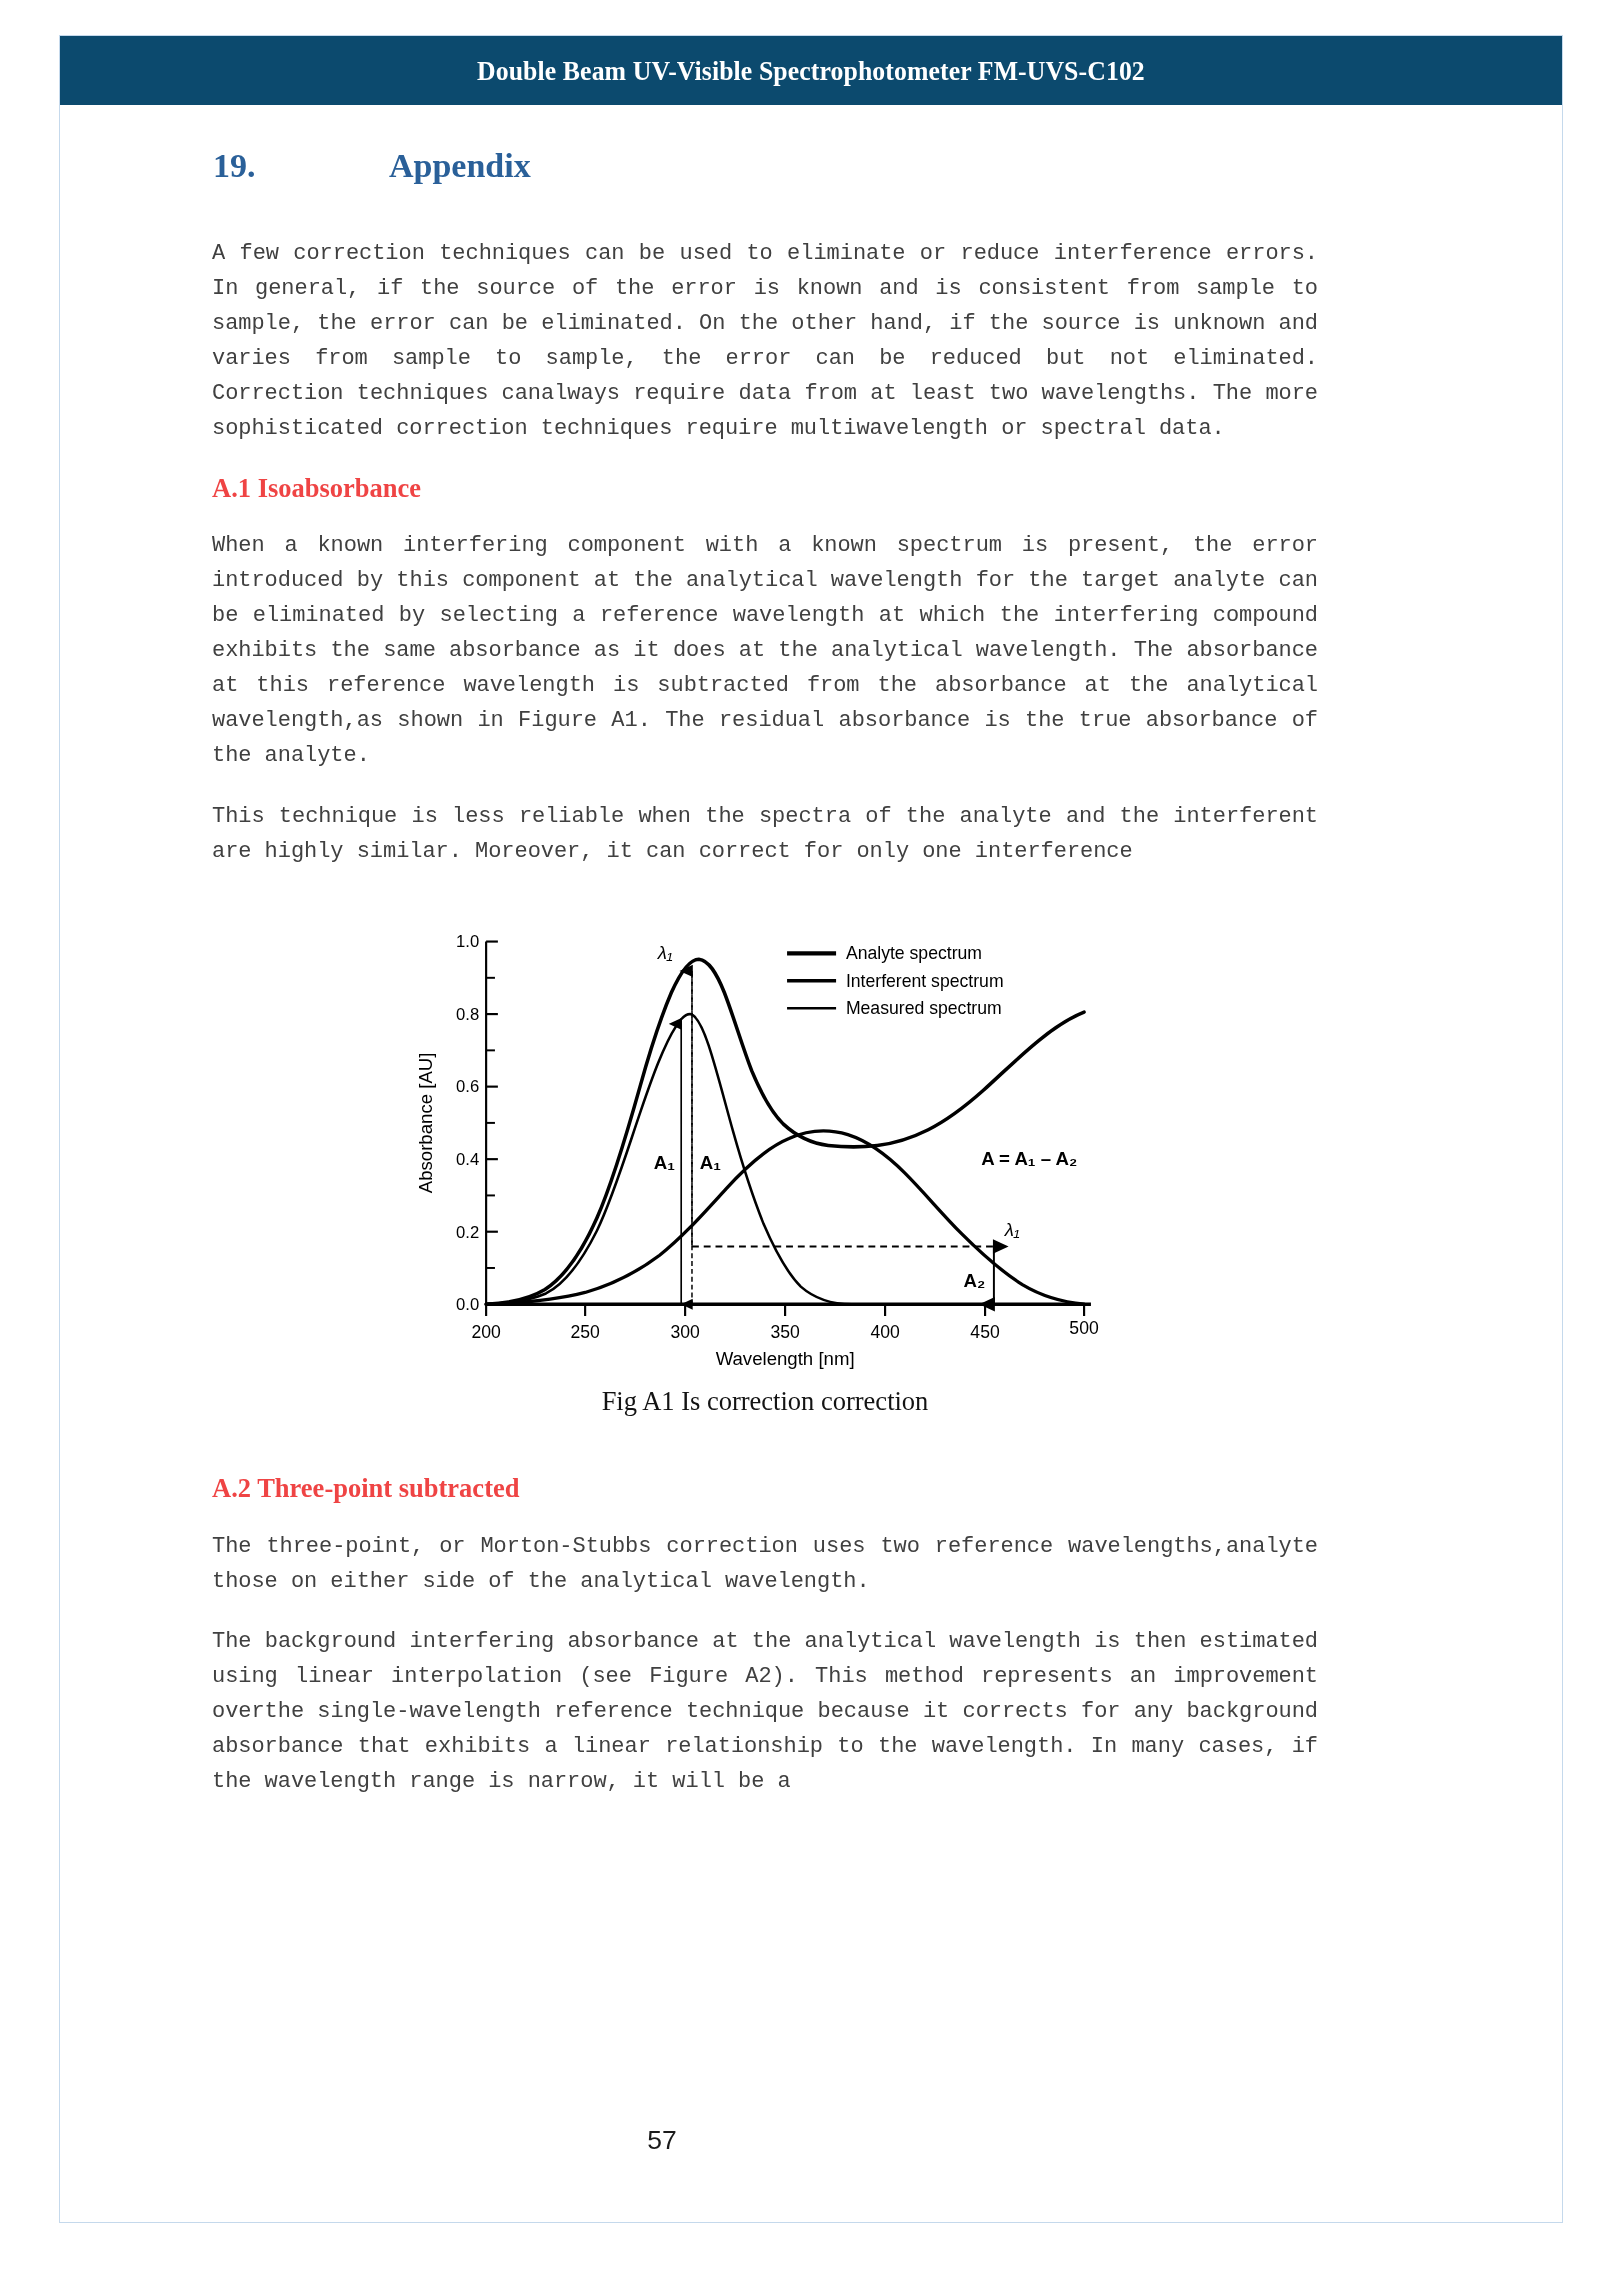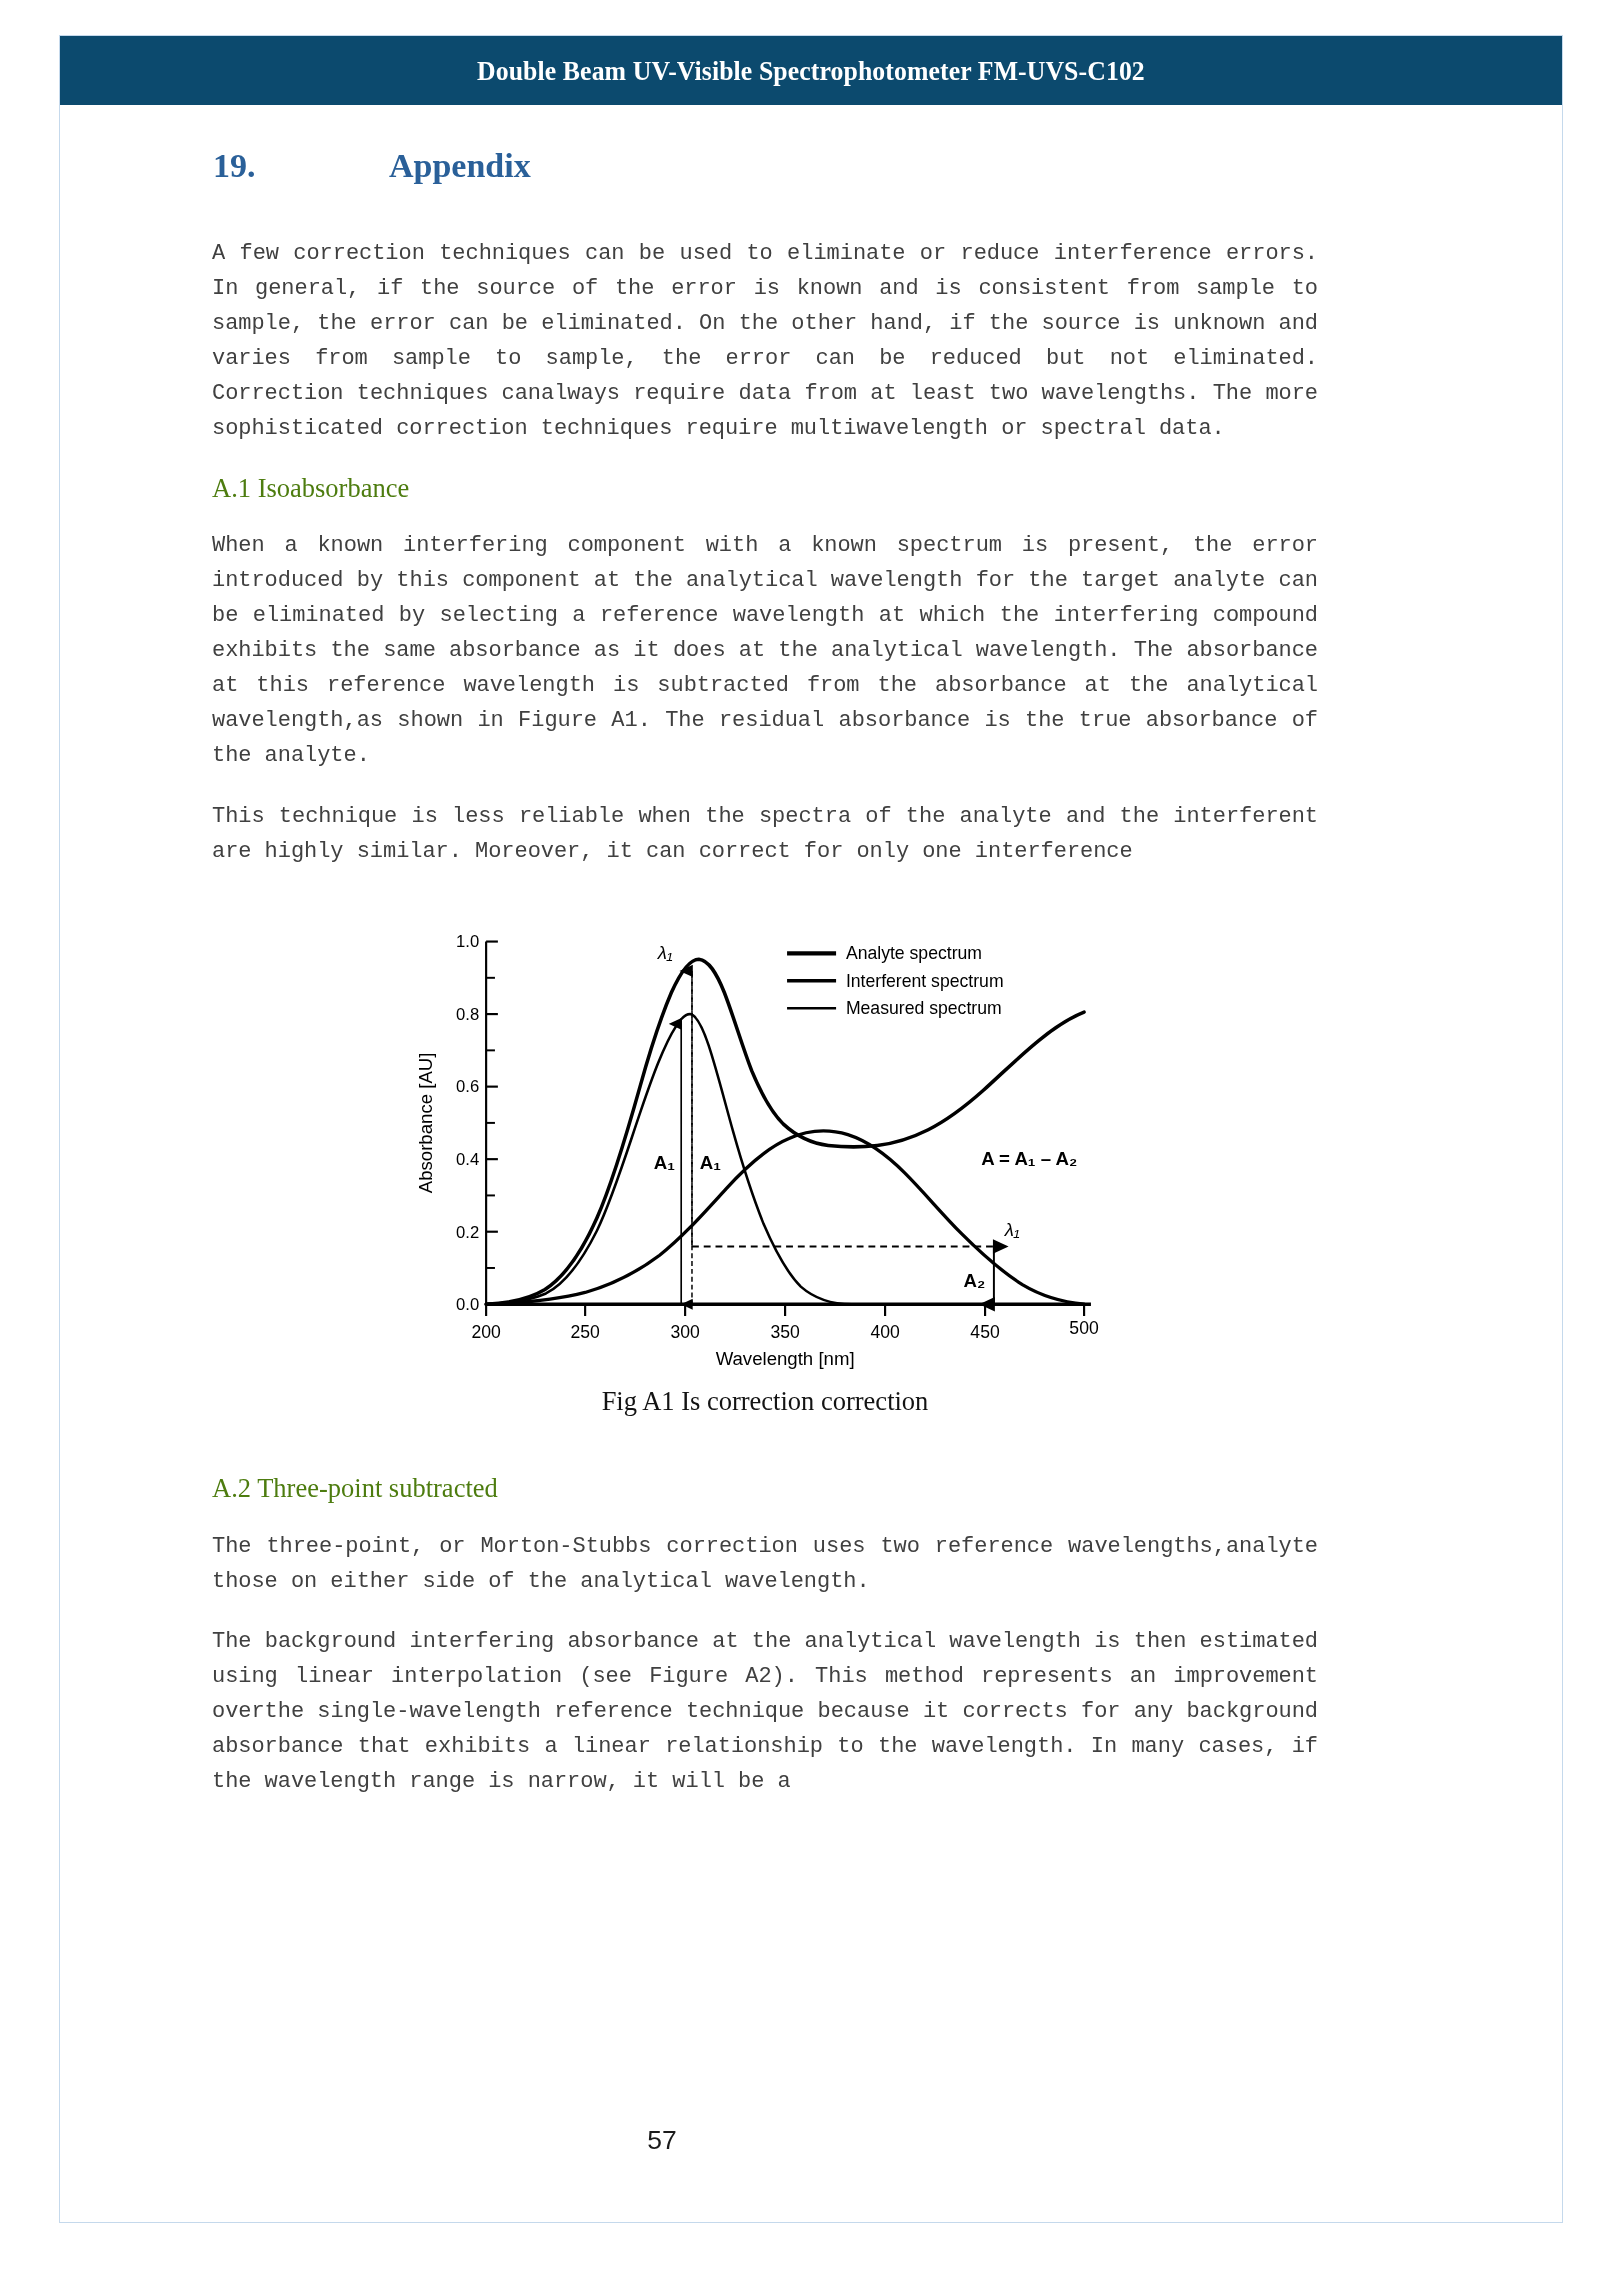--- a/index.html
+++ b/index.html
@@ -90,24 +90,24 @@
     text-justify: inter-word;
     letter-spacing: -0.05px;
   }
   p.body-text.last-of-block {
     margin-bottom: 25.5px;
   }
 
   h3.sub-heading {
     margin: 0 0 23.5px 0;
     font-family: "Liberation Serif", serif;
-    font-weight: normal;
+    font-weight: bold;
     font-size: 26.5px;
     line-height: 33px;
-    color: #4d7c0f;
+    color: #ef4444;
   }
   h3.sub-heading.spaced-top {
     margin-top: 55px;
   }
 
   
   .figure-block {
     margin: 43px 0 0 0;
     width: 1106px;
   }

